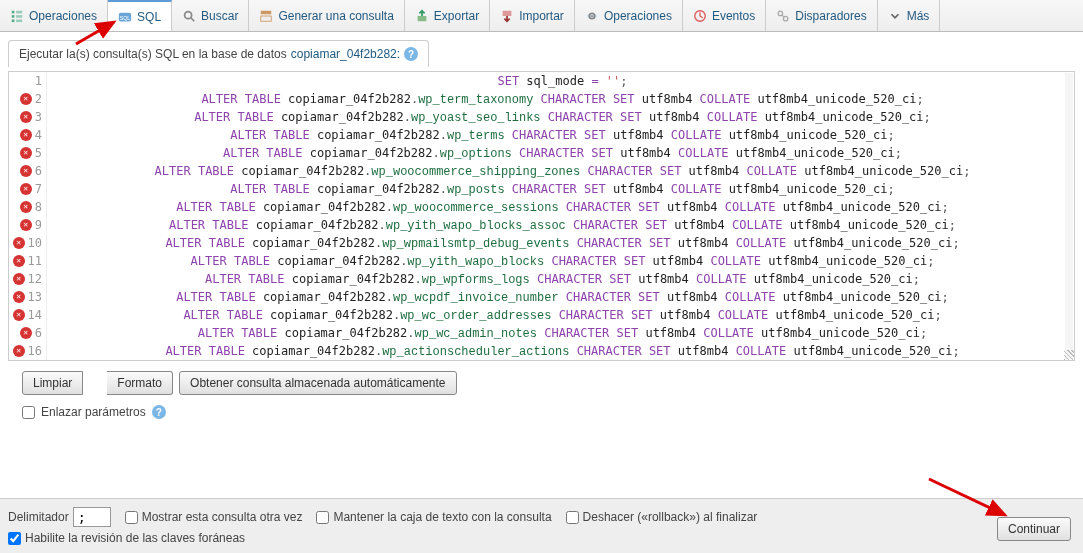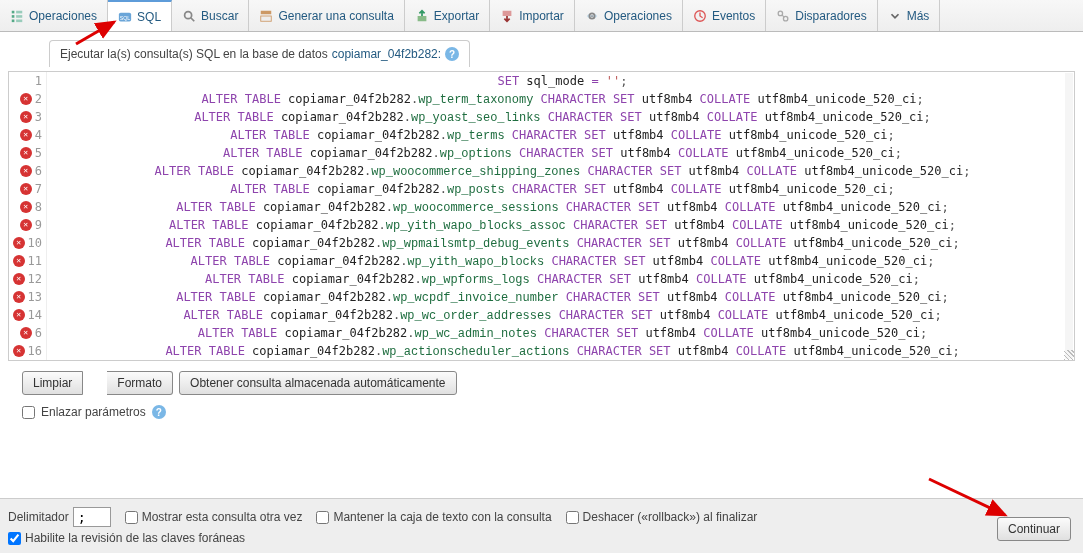--- a/index.html
+++ b/index.html
@@ -3,21 +3,21 @@
 <meta charset="utf-8">
 <style>
   * { box-sizing: border-box; margin: 0; padding: 0; }
   body { font-family: sans-serif; font-size: 12px; color: #444; background: #fff; width: 1083px; height: 553px; overflow: hidden; position: relative; }
   .tabs { display: flex; border-bottom: 1px solid #bbb; background: linear-gradient(#f7f7f7,#eee); height: 32px; }
   .tab { display: flex; align-items: center; padding: 0 10px; border-right: 1px solid #ccc; cursor: pointer; gap: 5px; color: #235a81; font-size: 12px; }
   .tab.active { background: #fff; border-top: 2px solid #5e9cd9; }
   .tab-icon { width: 14px; height: 14px; display: inline-flex; align-items: center; justify-content: center; }
   .tab-icon svg { width: 14px; height: 14px; }
   .subheader { display: flex; align-items: center; padding: 8px 8px 4px 8px; }
-  .subheader-inner { border: 1px solid #ccc; border-bottom: none; border-radius: 4px 4px 0 0; padding: 6px 10px; background: #fff; color: #444; display: flex; align-items: flex-end; gap: 4px; margin-left: 41px; }
+  .subheader-inner { border: 1px solid #ccc; border-bottom: none; border-radius: 4px 4px 0 0; padding: 6px 10px; background: #fff; color: #444; display: flex; align-items: flex-end; gap: 4px; }
   .dbname { color: #235a81; }
   .help-icon { width: 14px; height: 14px; border-radius: 50%; background: #7ab7e6; color: #fff; font-size: 10px; display: inline-flex; align-items: center; justify-content: center; font-weight: bold; }
   .editor-wrap { border: 1px solid #ccc; margin: 0 8px; height: 290px; position: relative; background: #fff; display: flex; }
   .gutter { width: 38px; display: flex; flex-direction: column; border-right: 1px solid #eee; font-family: monospace; font-size: 12px; color: #999; }
   .gutter-row { display: flex; align-items: center; justify-content: flex-end; height: 18px; padding-right: 4px; gap: 3px; }
   .err-dot { width: 12px; height: 12px; border-radius: 50%; background: #d63333; display: inline-flex; align-items: center; justify-content: center; color: #fff; font-size: 9px; line-height: 1; font-weight: bold; position: relative; }
   .err-dot::after { content: "✕"; font-size: 8px; }
   .code-area { flex: 1; overflow: hidden; font-family: monospace; font-size: 12px; line-height: 18px; padding-left: 4px; text-align: center; }
   .code-line { white-space: pre; height: 18px; }
   .kw { color: #8e44ad; }

